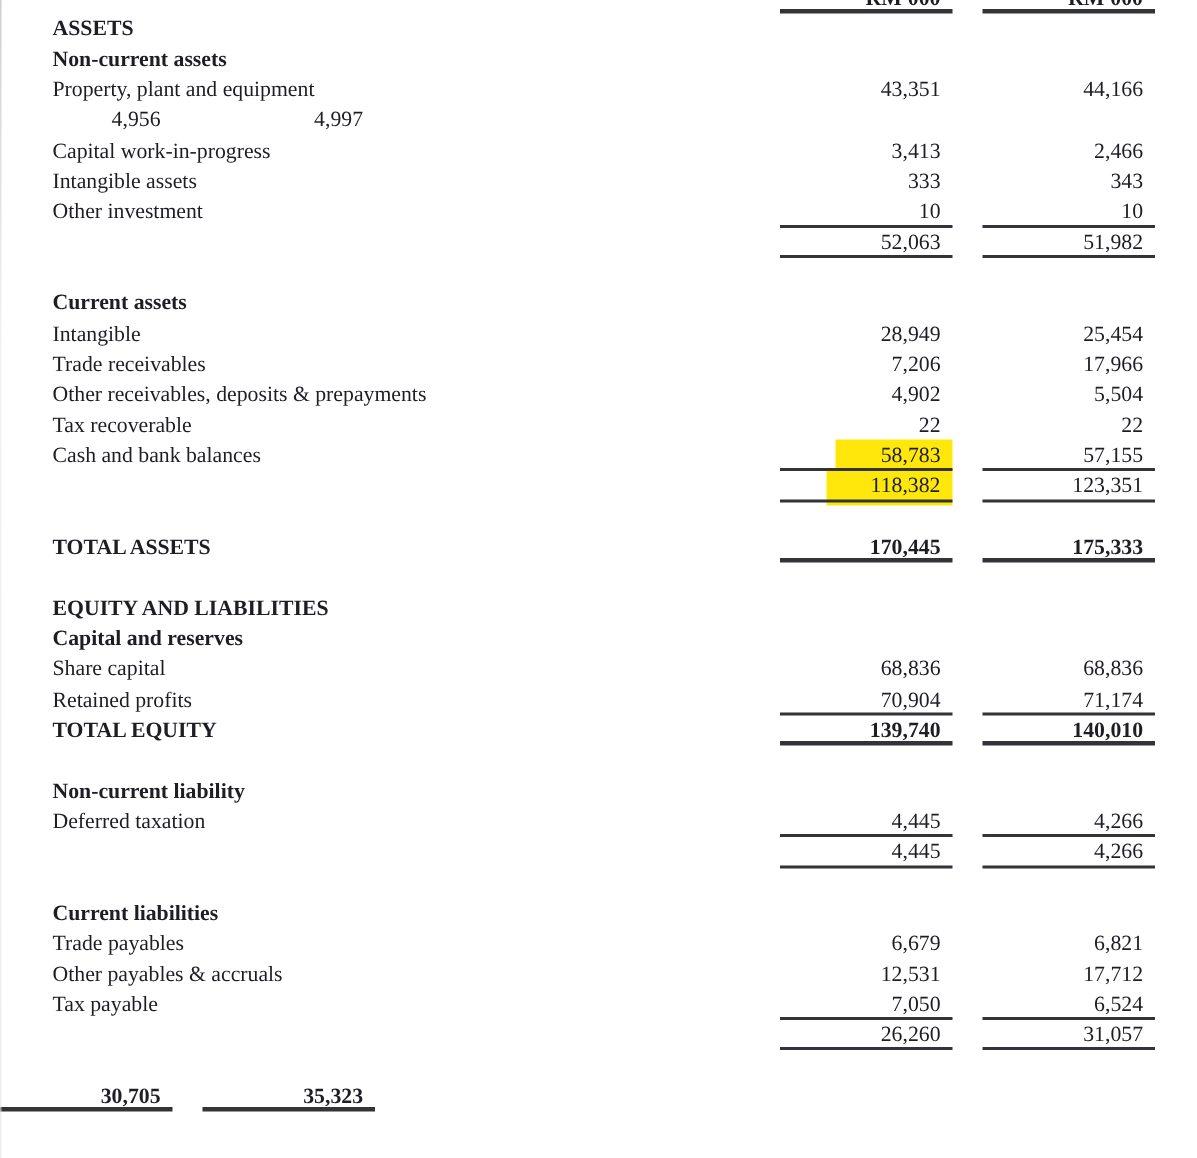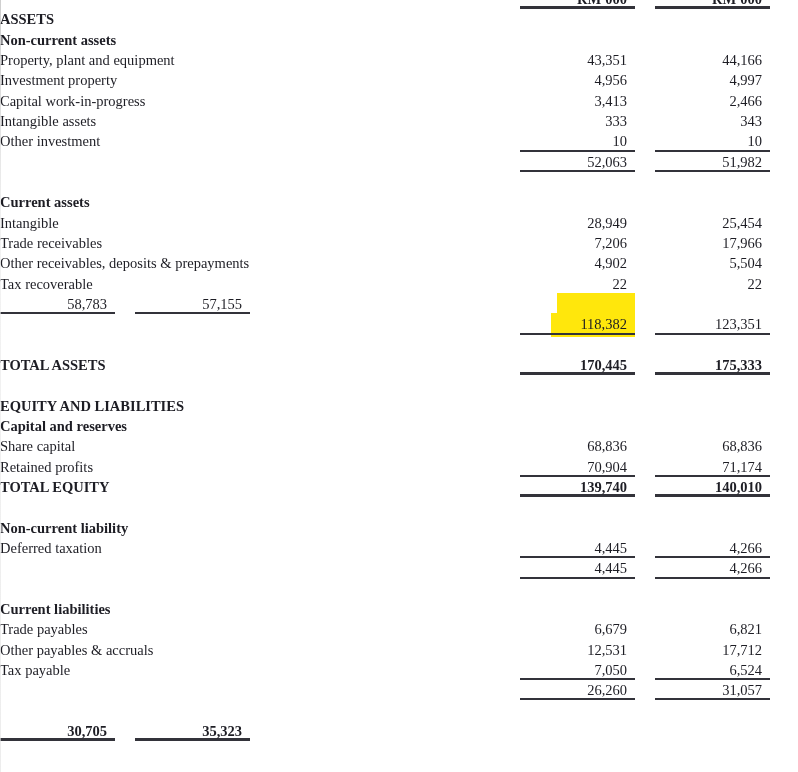--- a/index.html
+++ b/index.html
@@ -8,21 +8,21 @@
     width:798px;height:772px;position:relative;overflow:hidden;
     background:#ffffff;color:var(--ink);
     font-family:"Liberation Serif","DejaVu Serif",serif;
   }
   #sheet{position:absolute;left:0;top:-11px;width:798px;}
   .row{display:flex;height:20.33px;position:relative;z-index:1;}
   .cell{
     box-sizing:border-box;height:100%;line-height:20.4px;
     font-size:14.5px;white-space:nowrap;overflow:visible;
   }
-  .lbl{width:520px;}
+  .lbl{width:520px;padding-left:35px;}
   .c1,.c2{width:115px;text-align:right;padding-right:8px;}
   .gapcell{width:20px;}
   .row.section .lbl,
   .row.total .lbl,.row.total .c1,.row.total .c2,
   .row.header .c1,.row.header .c2{font-weight:bold;}
   .row.rule-single .c1,.row.rule-single .c2{border-bottom:2px solid var(--rule);}
   .row.rule-total .c1,.row.rule-total .c2{border-bottom:3px solid var(--rule);}
   .row.header .c1,.row.header .c2{border-bottom:3px solid var(--rule);}
   .hl-rect{
     position:absolute;z-index:0;left:557px;width:78px;height:21px;
@@ -58,21 +58,20 @@
       <div class="cell gapcell"></div>
       <div class="cell c2"></div>
     </div>
     <div class="row item">
       <div class="cell lbl">Property, plant and equipment</div>
       <div class="cell c1">43,351</div>
       <div class="cell gapcell"></div>
       <div class="cell c2">44,166</div>
     </div>
     <div class="row item">
-      <div class="cell lbl">Investment property</div>
       <div class="cell c1">4,956</div>
       <div class="cell gapcell"></div>
       <div class="cell c2">4,997</div>
     </div>
     <div class="row item">
       <div class="cell lbl">Capital work-in-progress</div>
       <div class="cell c1">3,413</div>
       <div class="cell gapcell"></div>
       <div class="cell c2">2,466</div>
     </div>
@@ -126,20 +125,21 @@
     </div>
     <div class="row item">
       <div class="cell lbl">Tax recoverable</div>
       <div class="cell c1">22</div>
       <div class="cell gapcell"></div>
       <div class="cell c2">22</div>
     </div>
     <div class="hl-rect" style="top: 303.75px;"></div>
     <div class="hl-rect wide" style="top: 324.08px;"></div>
     <div class="row item rule-single">
+      <div class="cell lbl">Cash and bank balances</div>
       <div class="cell c1">58,783</div>
       <div class="cell gapcell"></div>
       <div class="cell c2">57,155</div>
     </div>
     <div class="row subtotal rule-single">
       <div class="cell lbl"></div>
       <div class="cell c1">118,382</div>
       <div class="cell gapcell"></div>
       <div class="cell c2">123,351</div>
     </div>

